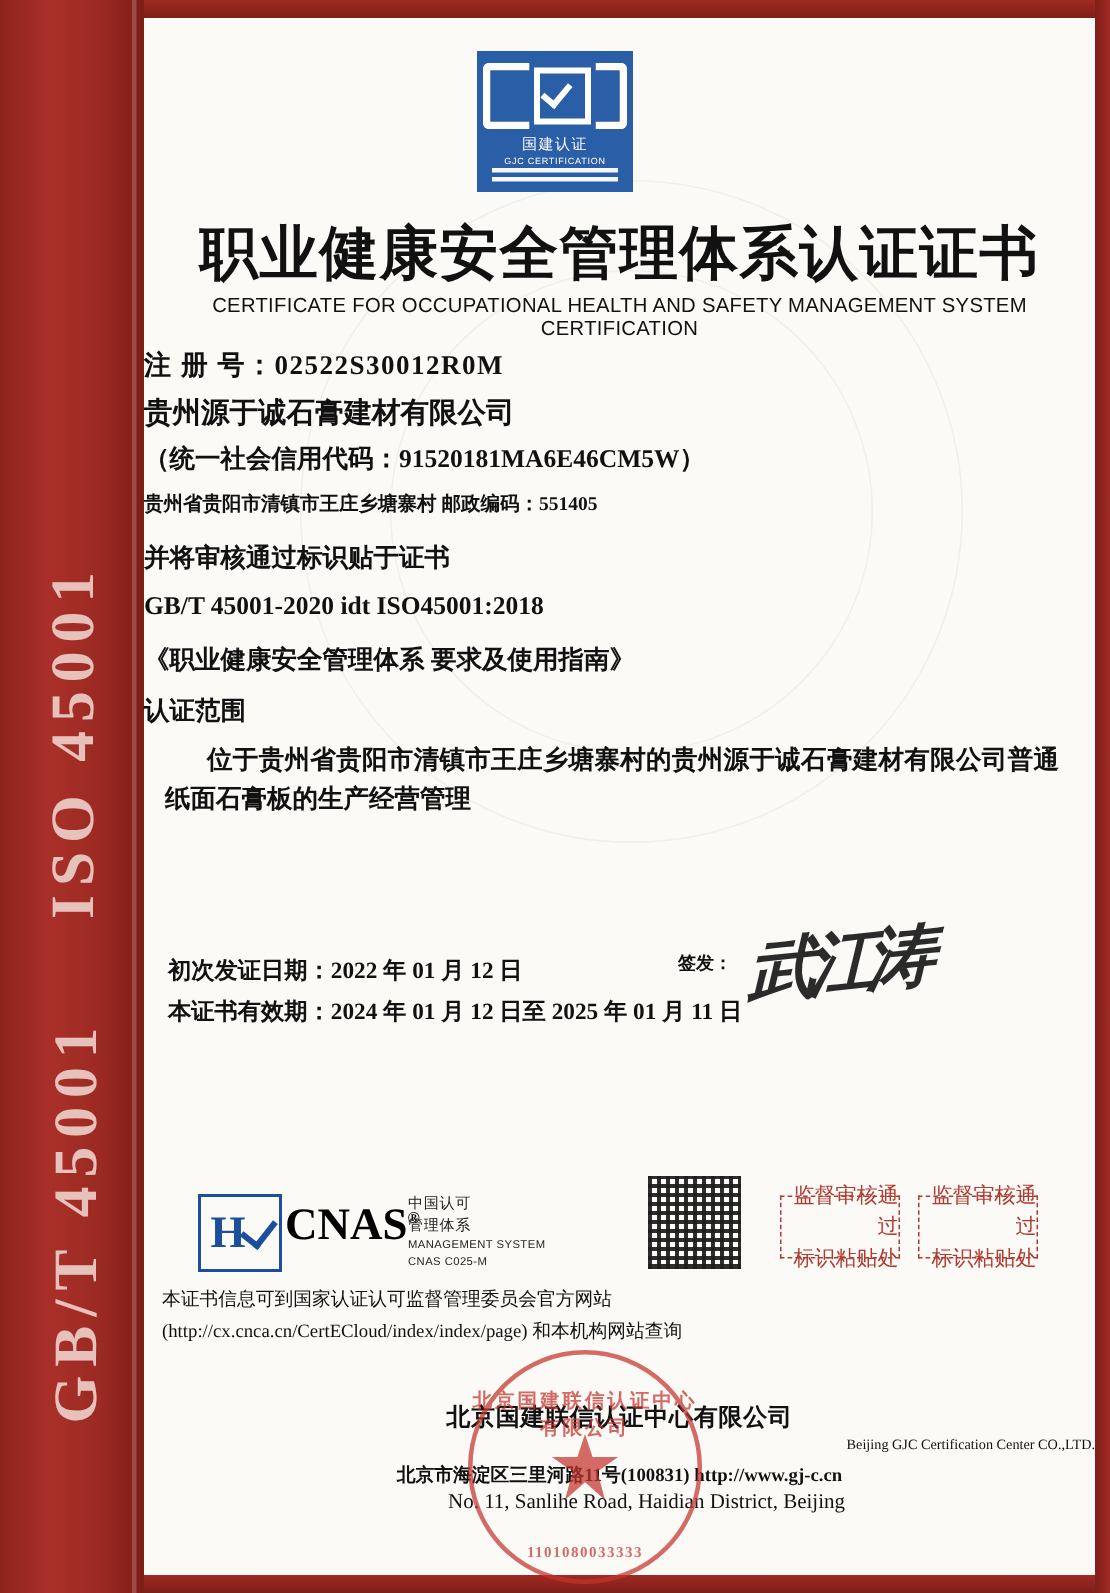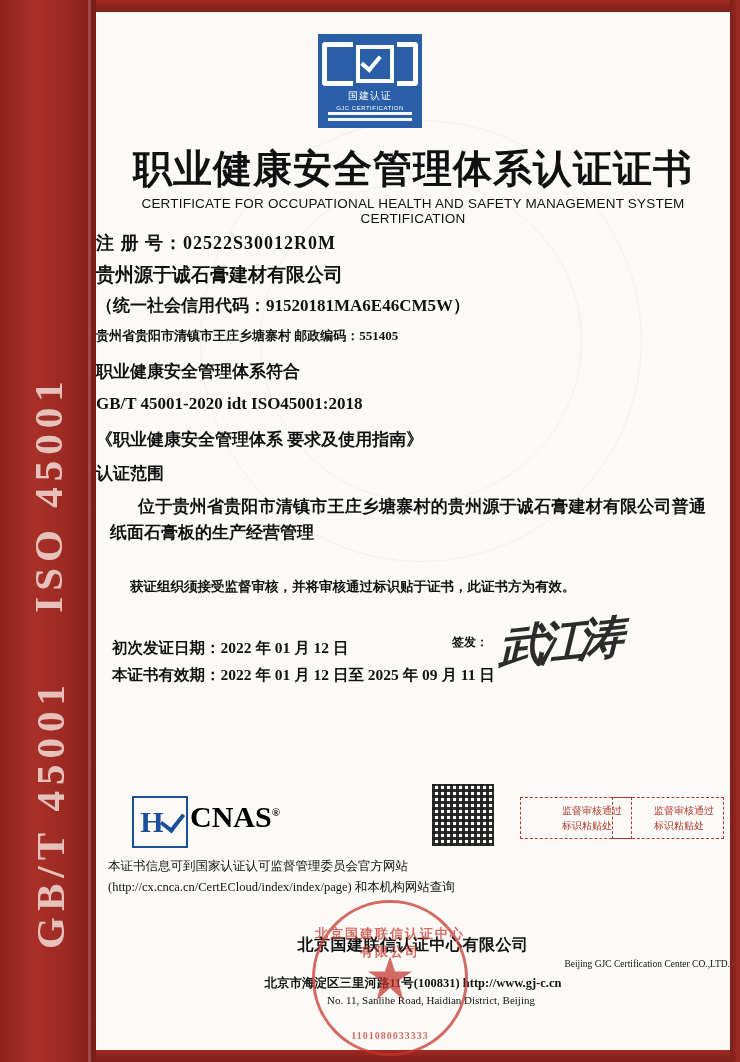--- a/index.html
+++ b/index.html
@@ -309,28 +309,27 @@
     background-blend-mode: multiply;
     opacity: .88;
   }
   .stamp-box {
     position: absolute;
     top: 797px;
     width: 78px;
     height: 40px;
     border: 1px dashed #b03a30;
     color: #b03a30;
-    font-size: 10px;
+    font-size: 14px;
     line-height: 1.5;
-    text-align: left;
+    text-align: right;
     display: flex;
     align-items: center;
     justify-content: center;
     font-family: "Liberation Serif", serif;
-    padding-left: 32px;
   }
   .stamp-box.one { left: 520px; }
   .stamp-box.two { left: 612px; }
   .verify {
     position: absolute;
     left: 108px;
     top: 856px;
     right: 30px;
     font-family: "Liberation Serif", serif;
     font-size: 12.5px;
@@ -343,21 +342,21 @@
     position: absolute;
     left: 96px; right: 10px;
     top: 935px;
     text-align: center;
     color: #111;
     font-family: "Liberation Serif", serif;
   }
   .footer .f1 { font-size: 16px; font-weight: bold; letter-spacing: .5px;}
   .footer .f2 { font-size: 9.5px; margin-top: 3px; text-align: right; }
   .footer .f3 { font-size: 12.5px; margin-top: 6px; font-weight: bold;}
-  .footer .f4 { font-size: 11px; margin-top: 2px; margin-left: 36px; }
+  .footer .f4 { font-size: 14px; margin-top: 2px; margin-left: 36px; }
   
   .seal {
     position: absolute;
     left: 312px;
     top: 900px;
     width: 150px;
     height: 150px;
     border: 3px solid #c4352c;
     border-radius: 50%;
     opacity: .72;
@@ -428,45 +427,50 @@
 
   <div class="title-cn">职业健康安全管理体系认证证书</div>
   <div class="title-en">CERTIFICATE FOR OCCUPATIONAL HEALTH AND SAFETY MANAGEMENT SYSTEM CERTIFICATION</div>
 
   <div class="line reg">
     <span>注 册 号：</span><span>02522S30012R0M</span>
   </div>
   <div class="line company">贵州源于诚石膏建材有限公司</div>
   <div class="line credit">（统一社会信用代码：91520181MA6E46CM5W）</div>
   <div class="line addr">贵州省贵阳市清镇市王庄乡塘寨村  邮政编码：551405</div>
-  <div class="line conform">职业健康安全管理体系符合</div>
+  <div class="line conform">并将审核通过标识贴于证书</div>
   <div class="line std">GB/T 45001-2020 idt ISO45001:2018</div>
   <div class="line scope-title">认证范围</div>
   <div class="line stdname">《职业健康安全管理体系 要求及使用指南》</div>
   <div class="scope-body">位于贵州省贵阳市清镇市王庄乡塘寨村的贵州源于诚石膏建材有限公司普通纸面石膏板的生产经营管理</div>
 
-  <div class="note">获证组织须接受监督审核，并将审核通过标识贴于证书，此证书方为有效。</div>
 
   <div class="dates">
     <div class="row">
       <span class="k">初次发证日期：</span><span>2022 年 01 月 12 日</span>
     </div>
     <div class="row">
-      <span class="k">本证书有效期：</span><span>2022 年 01 月 12 日至 2025 年 09 月 11 日</span>
+      <span class="k">本证书有效期：</span><span>2024 年 01 月 12 日至 2025 年 01 月 11 日</span>
     </div>
   </div>
   <div class="sign-label">签发：</div>
   <div class="signature">武江涛</div>
 
   <div class="acc-hki">
     <span>H</span>
       <span class="tick"></span>
   </div>
   <div class="cnas">
     <span>CNAS</span><span class="reg-mark">®</span>
+  </div>
+  <div class="cnas-txt">
+    <div class="cn">中国认可</div>
+    <div class="cn">管理体系</div>
+    <div class="en">MANAGEMENT  SYSTEM</div>
+    <div class="en">CNAS C025-M</div>
   </div>
   <div class="qr"></div>
 
   <div class="stamp-box one" style="white-space:pre-line;">监督审核通过
 标识粘贴处</div>
   <div class="stamp-box two" style="white-space:pre-line;">监督审核通过
 标识粘贴处</div>
 
   <div class="verify">
     <div>本证书信息可到国家认证认可监督管理委员会官方网站</div>

